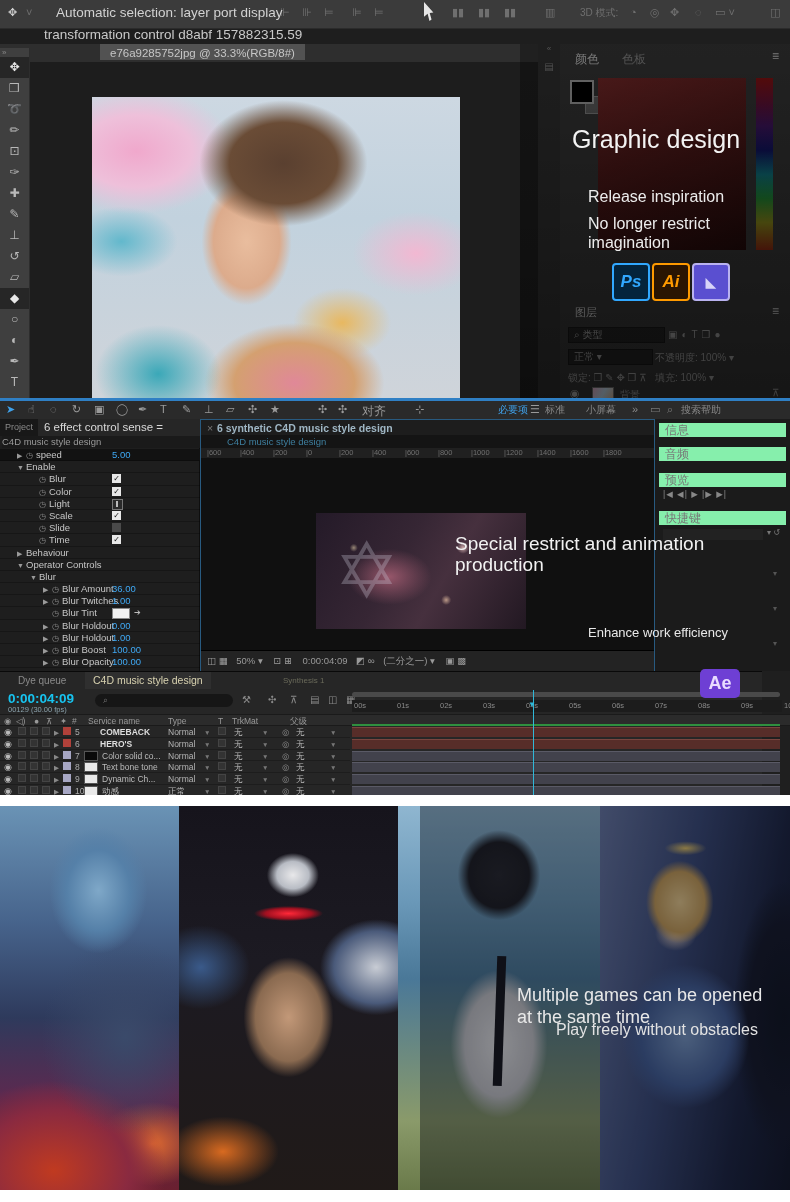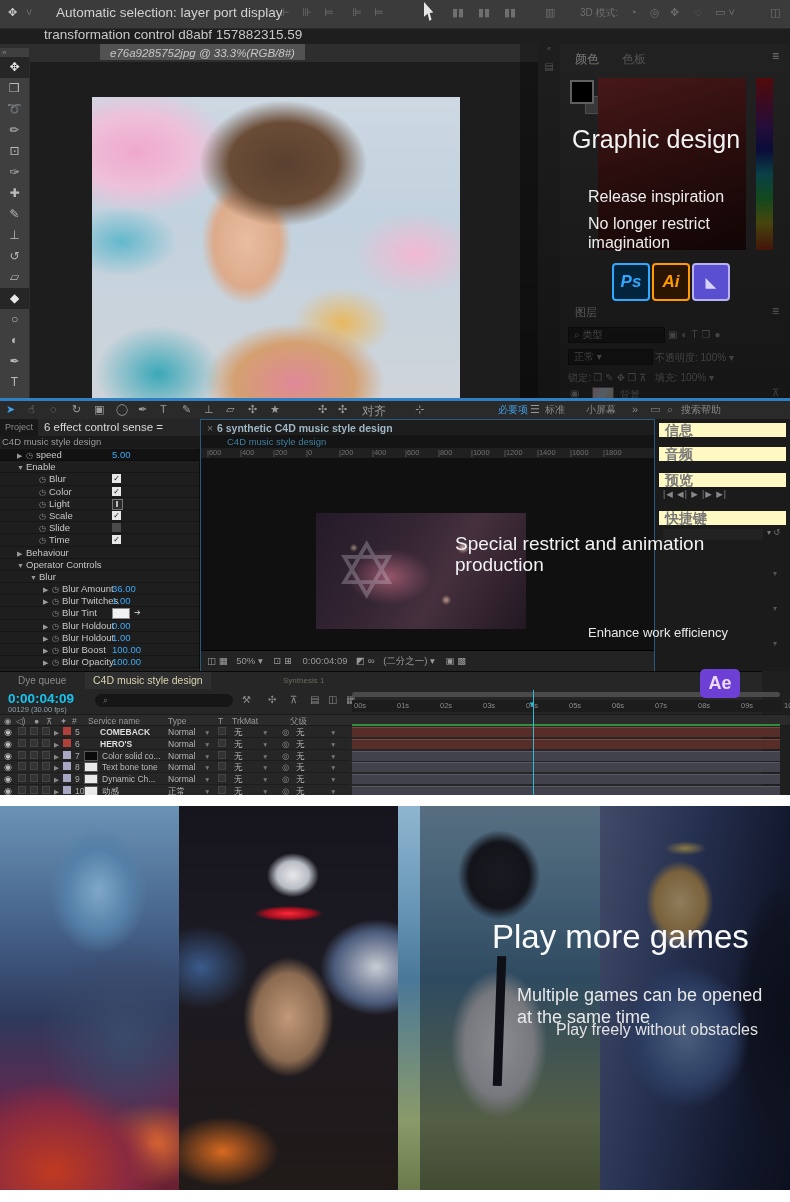--- a/index.html
+++ b/index.html
@@ -7,21 +7,21 @@
         font-family:"Liberation Sans","DejaVu Sans",sans-serif;background:#fff;}
   section{position:absolute;left:0;width:790px;overflow:hidden;}
 
   
   #ps{top:0;height:398px;background:#1e1e1e;}
   .ps-optbar{position:absolute;left:0;top:0;width:790px;height:28px;background:#3b3b3b;border-bottom:1px solid #2b2b2b;}
   .ps-optbar .dimico{position:absolute;top:6px;color:#6f6f6f;font-size:11px;}
   .ps-line1{position:absolute;left:56px;top:5px;font-size:13.5px;color:#d2d2d2;z-index:4;}
   .ps-line2{position:absolute;left:44px;top:27px;font-size:13.5px;color:#c9c9c9;z-index:4;}
   .ps-tabrow{position:absolute;left:0;top:44px;width:790px;height:18px;background:#2e2e2e;}
-  .ps-doctab{position:absolute;left:100px;top:0;height:16px;line-height:18px;padding:0 10px;background:#525252;color:#c6c6c6;font-size:11.5px;font-style:italic;}
+  .ps-doctab{position:absolute;left:100px;top:0;height:16px;line-height:18px;padding:0 10px;background:#525252;color:#c6c6c6;font-size:11.5px;}
   .ps-toolbar{position:absolute;left:0;top:48px;width:29px;height:350px;background:#3f3f3f;border-right:1px solid #2d2d2d;}
   .tool{width:29px;height:21px;text-align:center;line-height:21px;color:#b9b9b9;font-size:12px;}
   .tool.sel{background:#262626;color:#e8e8e8;}
   .ps-canvas{position:absolute;left:30px;top:62px;width:508px;height:336px;background:#1d1d1d;}
   .portrait{position:absolute;left:62px;top:35px;width:368px;height:301px;
     background:
       radial-gradient(ellipse 120px 90px at 52% 22%,#5a4030 0%,#6a4c36 45%,rgba(0,0,0,0) 70%),
       radial-gradient(ellipse 60px 85px at 42% 48%,#e9bd9e 0%,#dcab8c 55%,rgba(0,0,0,0) 75%),
       radial-gradient(ellipse 30px 20px at 40% 40%,#e8a050 0%,rgba(0,0,0,0) 70%),
       radial-gradient(ellipse 140px 90px at 12% 18%,#f0a8cc 0%,#eec0da 40%,rgba(0,0,0,0) 70%),
@@ -82,21 +82,21 @@
   .ae-preview{position:absolute;left:115px;top:55px;width:210px;height:116px;
     background:
       radial-gradient(ellipse 60px 40px at 35% 55%,#96566a 0%,rgba(0,0,0,0) 70%),
       radial-gradient(circle 6px at 70% 30%,#caa 0%,rgba(0,0,0,0) 100%),
       radial-gradient(circle 5px at 62% 75%,#b98 0%,rgba(0,0,0,0) 100%),
       radial-gradient(circle 4px at 18% 30%,#987 0%,rgba(0,0,0,0) 100%),
       linear-gradient(120deg,#241a28 0%,#362634 40%,#46303e 60%,#221822 100%);}
   .ae-star{position:absolute;left:18px;top:8px;font-size:78px;color:rgba(200,195,210,.32);line-height:100px;}
   .ae-viewbar{position:absolute;left:0;top:230px;width:453px;height:20px;background:#232323;border-top:1px solid #000;color:#9a9a9a;font-size:9.5px;line-height:20px;white-space:nowrap;}
   .ae-right{position:absolute;left:655px;top:18px;width:135px;height:252px;background:#1b1b1b;}
-  .ae-sect{position:absolute;left:4px;width:127px;height:14px;background:#fef9c3;color:#787878;font-size:14px;line-height:14px;padding-left:6px;box-sizing:border-box;font-weight:bold;}
+  .ae-sect{position:absolute;left:4px;width:127px;height:14px;background:#86efac;color:#787878;font-size:12px;line-height:14px;padding-left:6px;box-sizing:border-box;}
   .ae-trans{position:absolute;left:8px;top:70px;color:#888;font-size:8.5px;letter-spacing:1px;}
   .ae-ovl{position:absolute;z-index:7;color:#f2f2f2;}
   .ae-badge{position:absolute;left:700px;top:268px;width:40px;height:29px;background:#6e3fd4;border-radius:5px;color:#e9dcff;font-weight:bold;font-size:18px;text-align:center;line-height:29px;z-index:8;}
   .ae-tl{position:absolute;left:0;top:270px;width:762px;height:127px;background:#262626;border-top:1px solid #090909;box-sizing:border-box;}
   .tl-tab{position:absolute;top:0;height:17px;line-height:17px;font-size:10px;color:#8a8a8a;padding:0 8px;}
   .tl-tab.act{background:#2f2f2f;color:#d8d2b0;font-size:10.5px;}
   .tl-time{position:absolute;left:8px;top:19px;color:#17c4f0;font-size:13.5px;font-weight:bold;}
   .tl-frames{position:absolute;left:8px;top:33px;color:#8aa0aa;font-size:7.5px;}
   .tl-search{position:absolute;left:95px;top:22px;width:130px;height:13px;background:#161616;border-radius:7px;color:#777;font-size:9px;line-height:13px;padding-left:8px;}
   .tl-ico{position:absolute;top:22px;color:#8a8a8a;font-size:10px;}
@@ -515,17 +515,16 @@
   </section>
 
   <section id="games">
     <div class="gpanel" id="g1"></div>
     <div class="gpanel" id="g2"></div>
     <div class="gpanel" id="g3">
         <div class="tie"></div>
       </div>
     <div class="gpanel" id="g4"></div>
     <div class="g-shade"></div>
-    <div class="g-ovl" style="left:492px;top:123px;font-size:33px;">Play more games</div>
     <div class="g-ovl" style="left:517px;top:190px;width:252px;font-size:18px;line-height:1.2;color:#e8e8e8;">Multiple games can be opened at the same time</div>
     <div class="g-ovl" style="left:556px;top:226px;font-size:16px;color:#e2e2e2;">Play freely without obstacles</div>
   </section>
 </div>
 
 </body></html>

